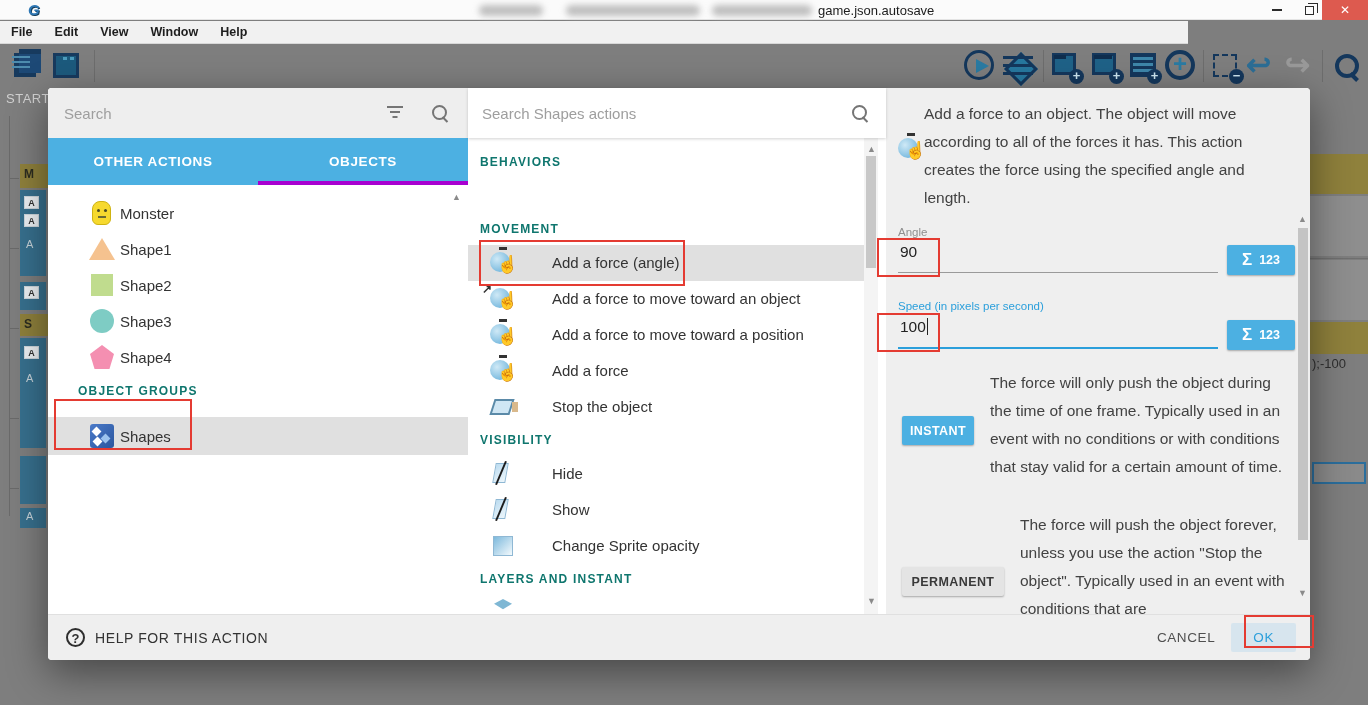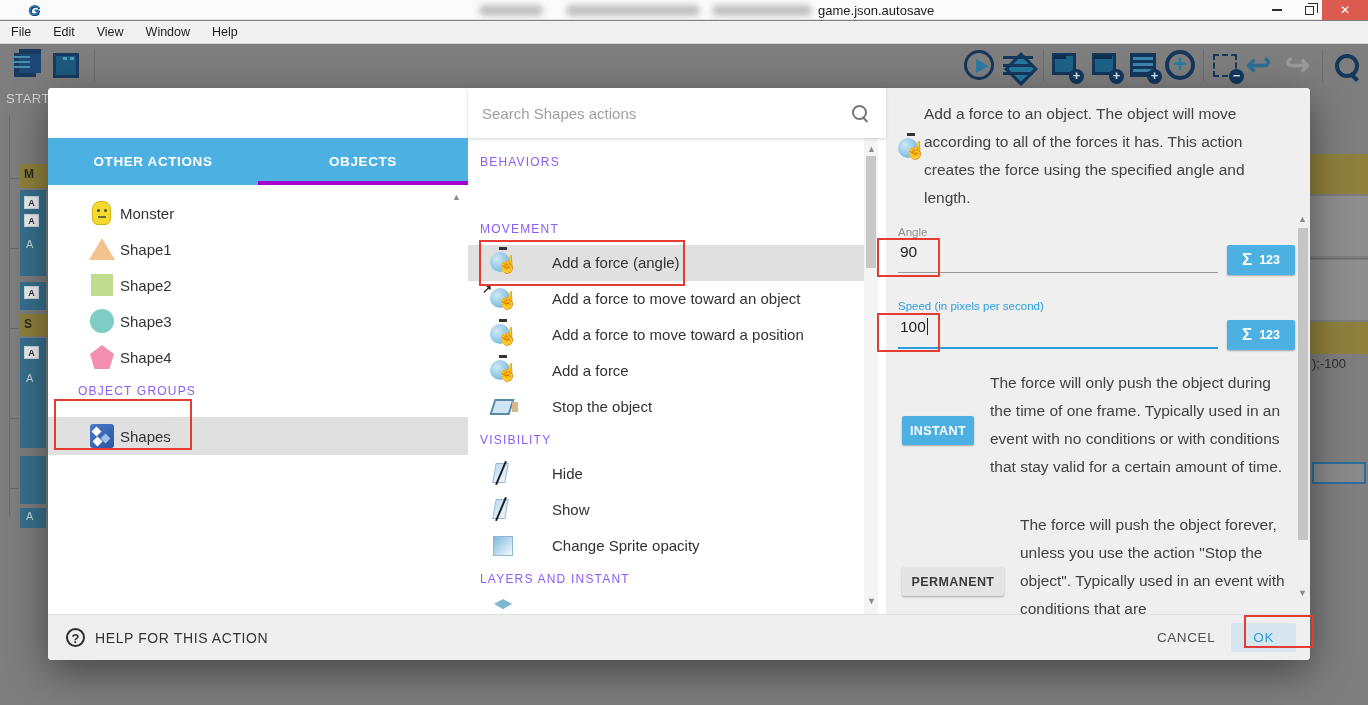--- a/index.html
+++ b/index.html
@@ -12,21 +12,21 @@
   .title-text { position:absolute; left:818px; top:3px; font-size:13px; color:#1c1c1c; }
   .win-btn { position:absolute; top:0; height:20px; display:flex; align-items:center; justify-content:center; }
   #btn-min { left:1262px; width:30px; }
   #btn-min .bar { width:10px; height:2px; background:#2b2b2b; }
   #btn-restore { left:1294px; width:30px; }
   #btn-restore .sq { position:relative; width:9px; height:9px; border:1px solid #2b2b2b; background:#fbfbfb; }
   #btn-restore .sq::before { content:""; position:absolute; left:2px; top:-4px; width:9px; height:9px; border:1px solid #2b2b2b; border-left:none; border-bottom:none; }
   #btn-close { left:1322px; width:46px; background:#dd5a4f; color:#fff; font-size:12px; }
 
   
-  #menubar { position:absolute; left:0; top:21px; width:1368px; height:23px; background:#f1f1f1; border-bottom:1px solid #d8d8d8; z-index:50; display:flex; align-items:center; }
+  #menubar { position:absolute; left:0; top:21px; width:1188px; height:23px; background:#f1f1f1; border-bottom:1px solid #d8d8d8; z-index:50; display:flex; align-items:center;font-weight:bold; }
   .menu-item { font-size:12.5px; color:#1e1e1e; padding:2px 11px; }
 
   
   #backdrop { position:absolute; left:0; top:44px; width:1368px; height:661px; background:#7e7e7e; }
   #toolbar { position:absolute; left:0; top:0; width:1368px; height:44px; }
   .tb-sep { position:absolute; top:6px; width:1px; height:32px; background:#6d6d6d; }
   .tbi { position:absolute; top:6px; width:32px; height:32px; }
   .pages { position:absolute; left:4px; top:3px; width:22px; height:24px; background:#173a5e; }
   .pages::before { content:""; position:absolute; left:5px; top:-4px; width:22px; height:24px; background:#1d4976; box-shadow:inset 0 5px 0 #173a5e; }
   .pages .ln { position:absolute; z-index:2; left:-2px; width:18px; height:2px; background:#4d8cae; }
@@ -76,21 +76,21 @@
   .mag { position:relative; width:20px; height:20px; margin-right:18px; }
   .mag::before { content:""; position:absolute; left:2px; top:2px; width:11px; height:11px; border:2px solid #757575; border-radius:50%; }
   .mag::after { content:""; position:absolute; left:14px; top:13px; width:2px; height:7px; background:#757575; transform:rotate(-45deg); }
   #tabbar { position:absolute; left:0; top:50px; width:420px; height:47px; background:#4cb0e2; display:flex; }
   .tab { width:210px; display:flex; align-items:center; justify-content:center; color:#fff; font-size:13.5px; font-weight:bold; letter-spacing:.6px; position:relative; }
   .tab-indicator { position:absolute; left:0; bottom:0; width:210px; height:4px; background:#a800d0; }
   .objrow { position:absolute; left:0; width:420px; height:36px; display:flex; align-items:center; }
   .objrow .lbl { font-size:15px; color:#333; }
   .objicon { position:absolute; left:42px; width:24px; height:24px; }
   .objrow .lbl { position:absolute; left:72px; }
-  .group-header, .sec-header { font-size:12px; color:#8b5cf6; letter-spacing:1.2px; }
+  .group-header, .sec-header { font-size:12px; color:#0f766e; letter-spacing:1.2px;font-weight:bold; }
   #groups-header { position:absolute; left:30px; top:296px; }
   .row-selected { background:#e0e0e0; }
   .lscroll-up { position:absolute; left:404px; top:104px; font-size:9px; color:#8a8a8a; }
 
   
   .monster { left:44px; width:19px; height:24px; background:#f6d92e; border:1px solid #cfb312; border-radius:8px 8px 6px 6px; }
   .monster::before { content:""; position:absolute; left:4px; top:7px; width:3px; height:3px; border-radius:50%; background:#4a4a22; box-shadow:7px 0 0 #4a4a22; }
   .monster::after { content:""; position:absolute; left:5px; top:14px; width:8px; height:2px; background:#6b6b33; }
   .tri { width:0; height:0; border-left:13px solid transparent; border-right:13px solid transparent; border-bottom:22px solid #f5c28f; background:none !important; }
   .sq-green { background:#c0dc8e; width:22px; height:22px; }
@@ -273,20 +273,29 @@
     <div class="row" style="top:172px; height:60px; background:#8e8e8e;"></div>
     <div class="row" style="top:234px; height:32px; background:#8f813c;"></div>
     <span class="evr-text">);-100</span>
     <div class="evr-box"></div>
   </div>
 </div>
 
 <div id="dialog">
 
   <div id="panel-left">
+    <div class="searchrow-left dotted">
+      <span class="search-ph">Search</span>
+      <span class="filter-icon">
+        <i style="top:0; width:16px;"></i>
+          <i style="top:5px; width:10px;"></i>
+          <i style="top:10px; width:5px;"></i>
+      </span>
+      <span class="mag"></span>
+    </div>
     <div id="tabbar">
       <div class="tab">
         <span>OTHER ACTIONS</span>
       </div>
       <div class="tab">
         <span>OBJECTS</span>
         <span class="tab-indicator"></span>
       </div>
     </div>
     <span class="lscroll-up">▲</span>

